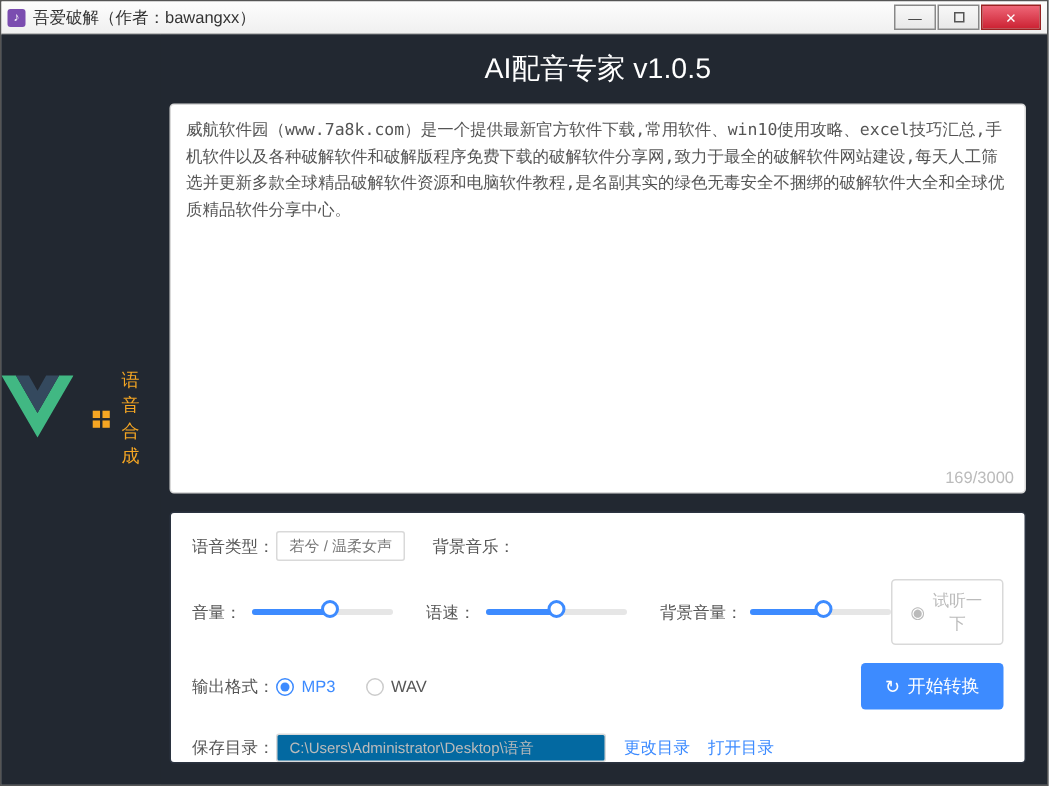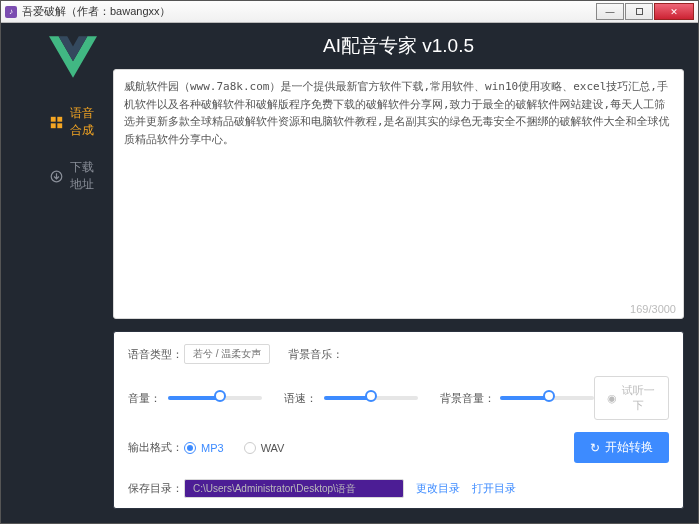--- a/index.html
+++ b/index.html
@@ -10,56 +10,56 @@
 .titlebar { height: 22px; background: linear-gradient(#fdfdfd, #f0f0f0); border-bottom: 1px solid #bbb; display: flex; align-items: center; padding: 0 4px; font-size: 11px; }
 .titlebar .icon { width: 12px; height: 12px; background: #7b4db0; border-radius: 2px; margin-right: 5px; display:inline-flex;align-items:center;justify-content:center;color:#fff;font-size:8px;font-weight:bold; }
 .titlebar .title { color: #333; }
 .titlebar .winbtns { margin-left: auto; display: flex; }
 .winbtn { width: 28px; height: 17px; border: 1px solid #888; background: linear-gradient(#f8f8f8,#e8e8e8); margin-left: 1px; display:flex;align-items:center;justify-content:center; font-size:9px; color:#333;}
 .winbtn.close { background: linear-gradient(#e67,#c23); color:#fff; border-color:#922; width:40px;}
 .winbtn .sq { width:7px;height:7px;border:1px solid #555; }
 
 .client { flex:1; display:flex; background:#222831; }
 
-.sidebar { width: 106px; background:#222831; padding-top:12px; display:flex; flex-direction:column; align-items:center;padding-left:37px; }
+.sidebar { width: 106px; background:#222831; padding-top:12px; display:flex; align-items:center; }
 .logo { width:50px; height:44px; margin-bottom:16px; display:flex;align-items:center;justify-content:center; }
 .logo svg { width:48px; height:42px; }
 .nav-item { width:100%; padding:10px 12px; color:#8a8f99; font-size:12px; display:flex; align-items:center; gap:7px; cursor:pointer; }
 .nav-item.active { color:#f5a623; }
 .nav-icon { width:13px; height:13px; display:inline-flex;align-items:center;justify-content:center; }
 .nav-icon svg { width:13px;height:13px; }
 
 .main { flex:1; background:#222831; padding: 10px 14px 14px 6px; display:flex; flex-direction:column; }
 .app-title { color:#fff; font-size:19px; font-weight:normal; text-align:center; margin-bottom:10px; }
 .textarea-wrap { position:relative; flex:1; }
 .textarea { width:100%; height:100%; background:#fff; border:1px solid #d9d9d9; border-radius:3px; padding:8px 10px; font-size:11px; color:#555; line-height:1.6; resize:none; outline:none; }
 .counter { position:absolute; right:8px; bottom:4px; font-size:11px; color:#bbb; }
 
-.controls { background:#fff; border-radius:3px; margin-top:12px; padding:12px 14px 10px; border:1px solid #2b3340; }
+.controls { background:#fff; border-radius:3px; margin-top:12px; padding:12px 14px 0; border:1px solid #2b3340; }
 
 .row { display:flex; align-items:center; font-size:11px; color:#555; margin-bottom:12px; }
 .row:last-child { margin-bottom:0;margin-top:16px; }
 .lbl { min-width:56px; color:#555; }
 .tag { border:1px solid #d9d9d9; border-radius:2px; padding:2px 8px; font-size:10px; color:#777; margin-right:18px; cursor:pointer; }
 
 .slider-group { display:flex; align-items:center; }
 .slider { position:relative; width:94px; height:4px; background:#e6e6e6; border-radius:2px; margin-right:22px; }
 .slider .track { position:absolute; height:4px; background:#3d8bff; border-radius:2px; left:0; }
 .slider .thumb { position:absolute; width:12px; height:12px; background:#fff; border:2px solid #3d8bff; border-radius:50%; top:-6px; transform:translateX(-50%); }
 
 .radio { display:inline-flex; align-items:flex-end; margin-right:20px; font-size:11px; cursor:pointer;}
 .radio .dot { width:12px;height:12px;border:1px solid #ccc;border-radius:50%;margin-right:5px;display:inline-flex;align-items:center;justify-content:center; }
 .radio.checked .dot { border-color:#3d8bff; }
 .radio.checked .dot::after { content:''; width:6px;height:6px;background:#3d8bff;border-radius:50%; }
 .radio.checked { color:#3d8bff; }
 
 .btn-outline { border:1px solid #d9d9d9; border-radius:3px; padding:6px 12px; font-size:11px; color:#bbb; background:#fff; cursor:pointer; display:inline-flex;align-items:center;gap:4px; margin-left:auto; }
 .btn-primary { background:#3d8bff; color:#fff; border:none; border-radius:3px; padding:7px 16px; font-size:12px; cursor:pointer; display:inline-flex;align-items:center;gap:5px; margin-left:auto; }
 
-.path-input { border:1px solid #d9d9d9; border-radius:2px; padding:3px 8px; font-size:10px; color:#bbb; width:220px; background:#4c1d95; }
+.path-input { border:1px solid #d9d9d9; border-radius:2px; padding:3px 8px; font-size:10px; color:#bbb; width:220px; background:#0369a1; }
 .link { color:#3d8bff; font-size:11px; margin-left:12px; cursor:pointer; }
 </style>
 </head>
 <body>
 
 <div class="window">
   <div class="titlebar">
     <span class="icon">♪</span>
     <span class="title">吾爱破解（作者：bawangxx）</span>
     <div class="winbtns">

